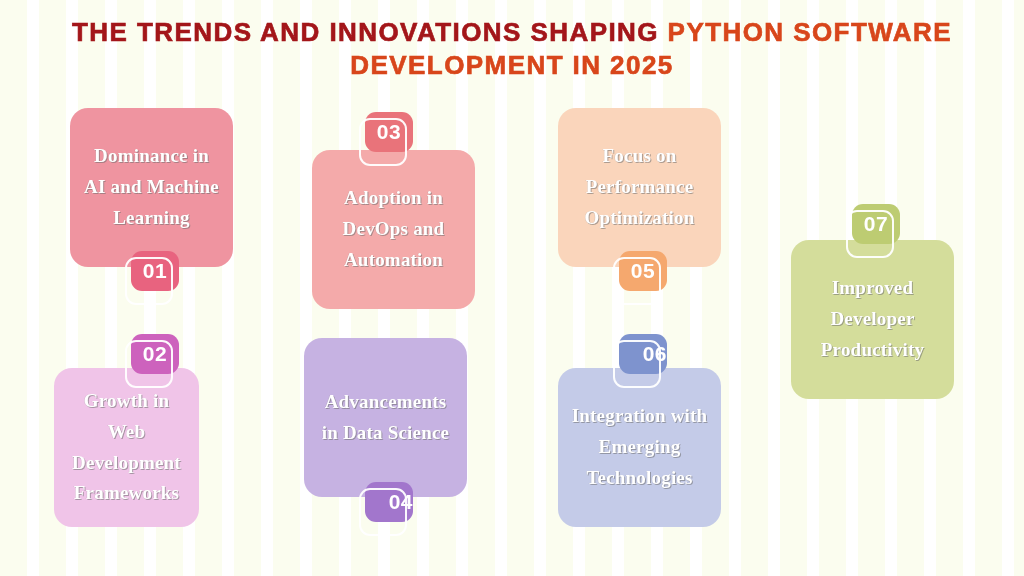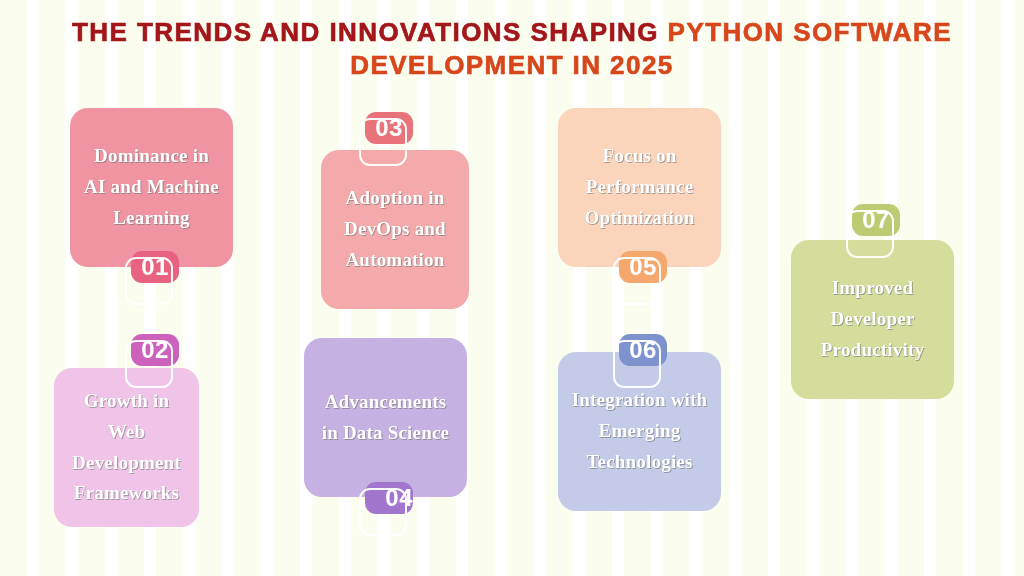--- a/index.html
+++ b/index.html
@@ -74,28 +74,28 @@
        1px 1px 0 rgba(110,110,110,0.55),
       -0.5px -0.5px 0 rgba(150,150,150,0.30);
     padding: 0 12px;
     white-space: pre-line;
   }
 
   
   .badge {
     position: absolute;
     width: 48px;
-    height: 32px;
+    height: 40px;
     border-radius: 11px;
     display: flex;
     align-items: center;
     justify-content: center;
     font-family: "Liberation Sans", sans-serif;
     font-weight: 700;
-    font-size: 24px;
+    font-size: 21px;
     color: #ffffff;
     letter-spacing: 0.5px;
     z-index: 4;
   }
   
   .badge::after {
     content: "";
     position: absolute;
     left: -6px;
     top: 6px;
@@ -129,21 +129,21 @@
 
   <div class="card" style="left: 54px; top: 368px; width: 145px; height: 159px; background-color: rgb(240, 196, 232);">
     <div class="card-text">Growth in Web
 Development
 Frameworks</div>
   </div>
   <div class="badge" style="left: 131px; top: 334px; background-color: rgb(205, 98, 189);">
     <span>02</span>
   </div>
 
-  <div class="card" style="left: 321px; top: 150px; width: 148px; height: 159px; background-color: rgb(244, 170, 170);">
+  <div class="card" style="left: 312px; top: 150px; width: 163px; height: 159px; background-color: rgb(244, 170, 170);">
     <div class="card-text">Adoption in
 DevOps and
 Automation</div>
   </div>
   <div class="badge" style="left: 365px; top: 112px; background-color: rgb(233, 115, 122);">
     <span>03</span>
   </div>
 
   <div class="card" style="left: 304px; top: 338px; width: 163px; height: 159px; background-color: rgb(198, 178, 226);">
     <div class="card-text">Advancements
@@ -155,26 +155,26 @@
 
   <div class="card" style="left: 558px; top: 108px; width: 163px; height: 159px; background-color: rgb(250, 213, 187);">
     <div class="card-text">Focus on
 Performance
 Optimization</div>
   </div>
   <div class="badge" style="left: 619px; top: 251px; background-color: rgb(245, 168, 110);">
     <span>05</span>
   </div>
 
-  <div class="card" style="left: 558px; top: 352px; width: 163px; height: 159px; background-color: rgb(196, 203, 232);">
+  <div class="card" style="left: 558px; top: 368px; width: 163px; height: 159px; background-color: rgb(196, 203, 232);">
     <div class="card-text">Integration with
 Emerging
 Technologies</div>
   </div>
-  <div class="badge" style="left: 619px; top: 334px; background-color: rgb(126, 147, 206);">
+  <div class="badge" style="left: 619px; top: 334px; background-color: rgb(126, 147, 206); justify-content: flex-end;">
     <span>06</span>
   </div>
 
   <div class="card" style="left: 791px; top: 240px; width: 163px; height: 159px; background-color: rgb(212, 221, 155);">
     <div class="card-text">Improved
 Developer
 Productivity</div>
   </div>
   <div class="badge" style="left: 852px; top: 204px; background-color: rgb(189, 204, 114);">
     <span>07</span>

